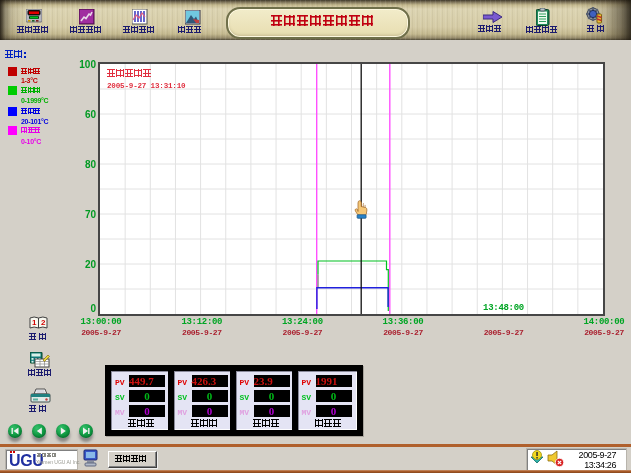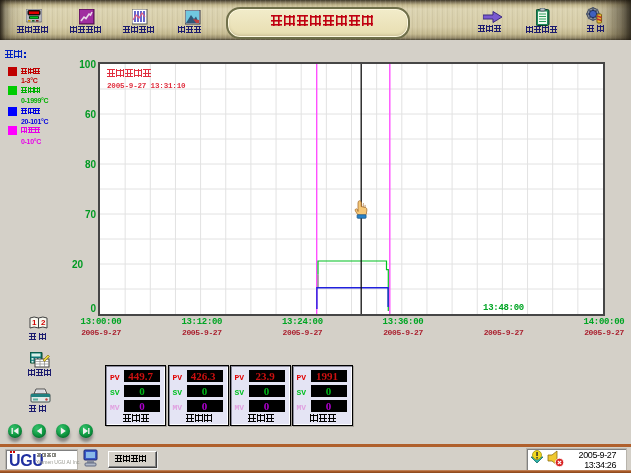--- a/index.html
+++ b/index.html
@@ -46,25 +46,25 @@
 .ltxt{white-space:nowrap;}
 
 .lgsq{position:absolute;width:9px;height:9px;}
 .ltxt{position:absolute;font-size:7px;font-weight:bold;white-space:nowrap;letter-spacing:-0.3px;}
 
 #plot{left:98px;top:62px;width:503px;height:250px;background:#fff;border:2px solid #464646;}
 .ylab{position:absolute;color:#009a22;font-weight:bold;font-size:10px;text-align:right;width:30px;font-family:"Liberation Sans",sans-serif;}
 .xlab{position:absolute;color:#00a524;font-weight:bold;font-size:9px;letter-spacing:-0.3px;width:60px;text-align:center;font-family:"Liberation Mono",monospace;}
 .dlab{position:absolute;color:#aa2130;font-weight:bold;font-size:8px;letter-spacing:-0.4px;width:60px;text-align:center;font-family:"Liberation Mono",monospace;}
 
-.pnl{position:absolute;width:59px;height:59px;background:#e4e4f4;border:1px solid #000000;
+.pnl{position:absolute;width:59px;height:59px;background:#e4e4f4;border:6px solid #000000;
  box-shadow:inset 1px 1px 0 #8a8a9a, inset -1px -1px 0 #fdfdff, 1px 1px 0 #a8a49c;text-decoration:underline;}
 .pnl .lab{position:absolute;left:4px;width:12px;font-size:8px;font-weight:bold;font-family:"Liberation Mono",monospace;}
 .pnl .box{position:absolute;left:18px;width:36px;height:12px;background:#000;color:#c00000;
- font-family:"Liberation Serif",serif;font-size:11px;font-weight:bold;text-align:center;line-height:12px;padding-right:3px;box-sizing:border-box;}
+ font-family:"Liberation Serif",serif;font-size:11px;font-weight:bold;text-align:left;line-height:12px;padding-right:3px;box-sizing:border-box;}
 
 .nav{position:absolute;width:14px;height:14px;border-radius:50%;
  background:radial-gradient(circle at 35% 30%,#34c06a 0,#0e9a42 55%,#06702f 100%);
  box-shadow:0 4px 3px rgba(105,105,105,.7), inset 0 -1px 2px rgba(0,70,30,.45);}
 .nav svg{position:absolute;left:0;top:0;}
 
 #bbar{left:0;top:444px;width:631px;height:29px;background:#d4d0c8;
  border-top:3px solid #b0602c;border-bottom:0;}
 .sunk{position:absolute;background:#fff;box-shadow:inset 1px 1px 0 #808080, inset -1px -1px 0 #fff;border:1px solid #b8b4ac;}
 </style></head>
@@ -236,21 +236,21 @@
  <g transform="translate(254.5,135.5)">
   <path d="M3.5,12 L3.5,3.5 Q3.5,1.2 5.2,1.2 Q6.8,1.2 6.8,3.5 L6.8,7 L11,8 Q12.6,8.6 12.4,10.5 L11.8,14.5 Q11.5,16 10,16 L4.8,16 Q3.8,16 3,14.8 L0.9,11.5 Q0.2,10.2 1.2,9.5 Q2.2,9 3,10 Z" fill="#f6c878" stroke="#a87030" stroke-width=".8"></path>
   <path d="M6.9,7.2 L6.9,3.6 M8.8,7.6 L8.8,4.8 Q8.8,3.6 9.4,3.9 M10.6,8.2 L10.6,5.4" stroke="#a87030" stroke-width=".7" fill="none"></path>
   <rect x="2.6" y="15.2" width="9" height="3.6" rx=".8" fill="#2882c8" stroke="#16507e" stroke-width=".7"></rect>
  </g>
 </svg>
 <div class="ylab" style="left:66px;top:59px">100</div>
 <div class="ylab" style="left:66px;top:109px">60</div>
 <div class="ylab" style="left:66px;top:159px">80</div>
 <div class="ylab" style="left:66px;top:209px">70</div>
-<div class="ylab" style="left:53px;top:259px">20</div>
+<div class="ylab" style="left:66px;top:259px">20</div>
 <div class="ylab" style="left:66px;top:303px">0</div>
 <div class="abs h8" style="left:107px;top:69px;color:#e03040"><i class="hz"></i><i class="hz2"></i><i class="hz"></i><i class="hz2"></i><i class="hz"></i></div>
 <div class="abs" style="left:107px;top:82px;color:#e03040;font-size:7.6px;letter-spacing:-0.2px;font-weight:bold;font-family:'Liberation Mono',monospace">2005-9-27 13:31:10</div>
 <div class="xlab" style="left:71px;top:317px">13:00:00</div>
 <div class="xlab" style="left:171.8px;top:317px">13:12:00</div>
 <div class="xlab" style="left:272.4px;top:317px">13:24:00</div>
 <div class="xlab" style="left:373px;top:317px">13:36:00</div>
 <div class="xlab" style="left:473.5px;top:303px">13:48:00</div>
 <div class="xlab" style="left:574px;top:317px">14:00:00</div>
 <div class="dlab" style="left:71px;top:327.5px">2005-9-27</div>

